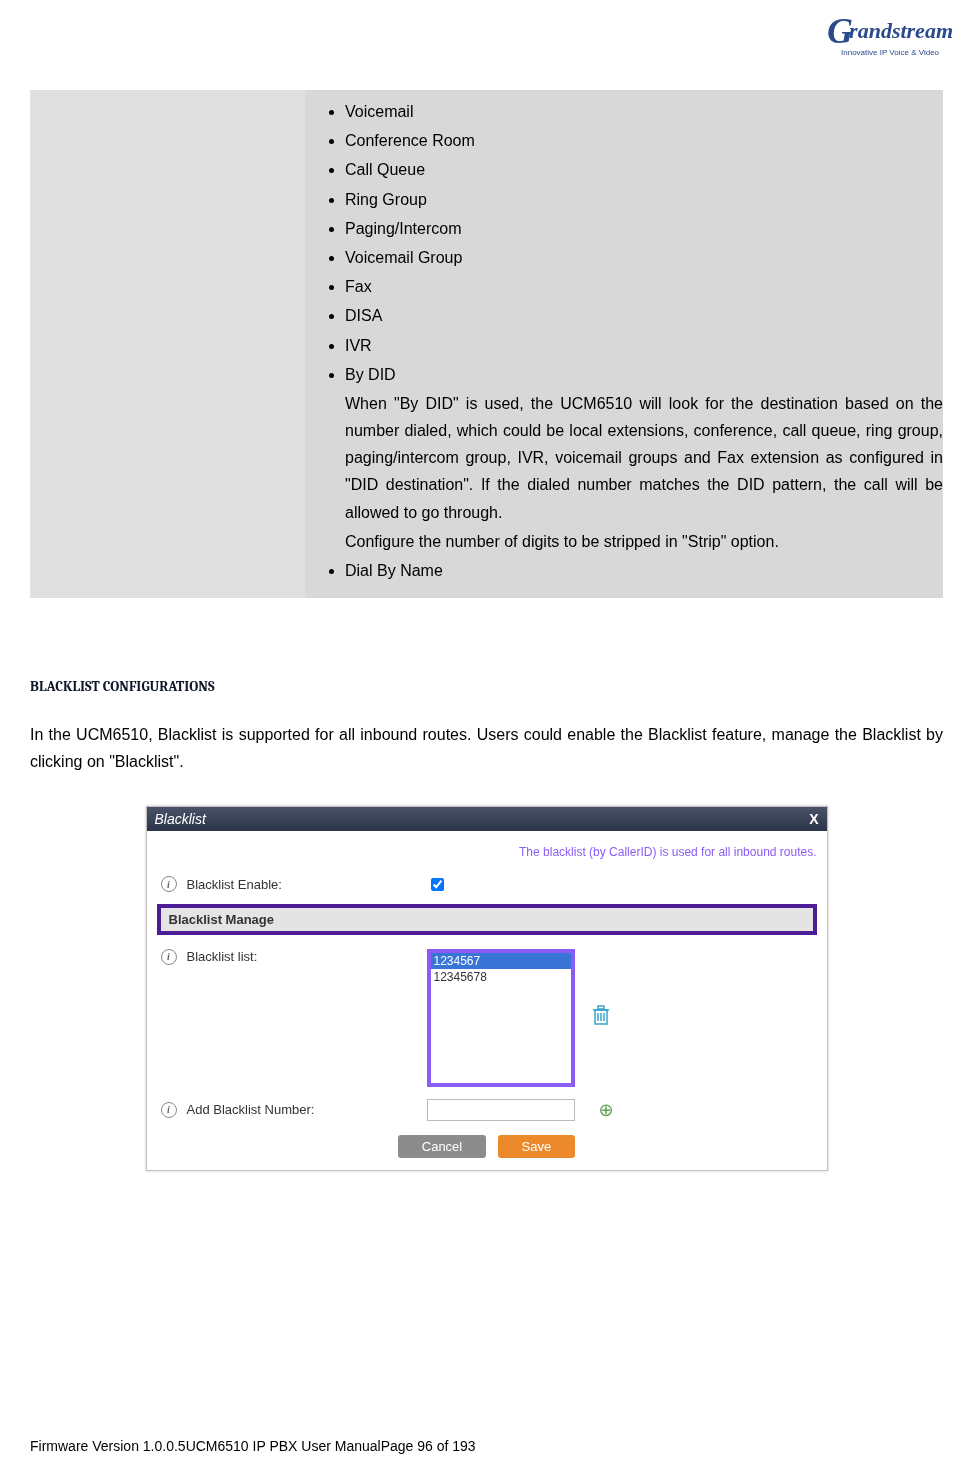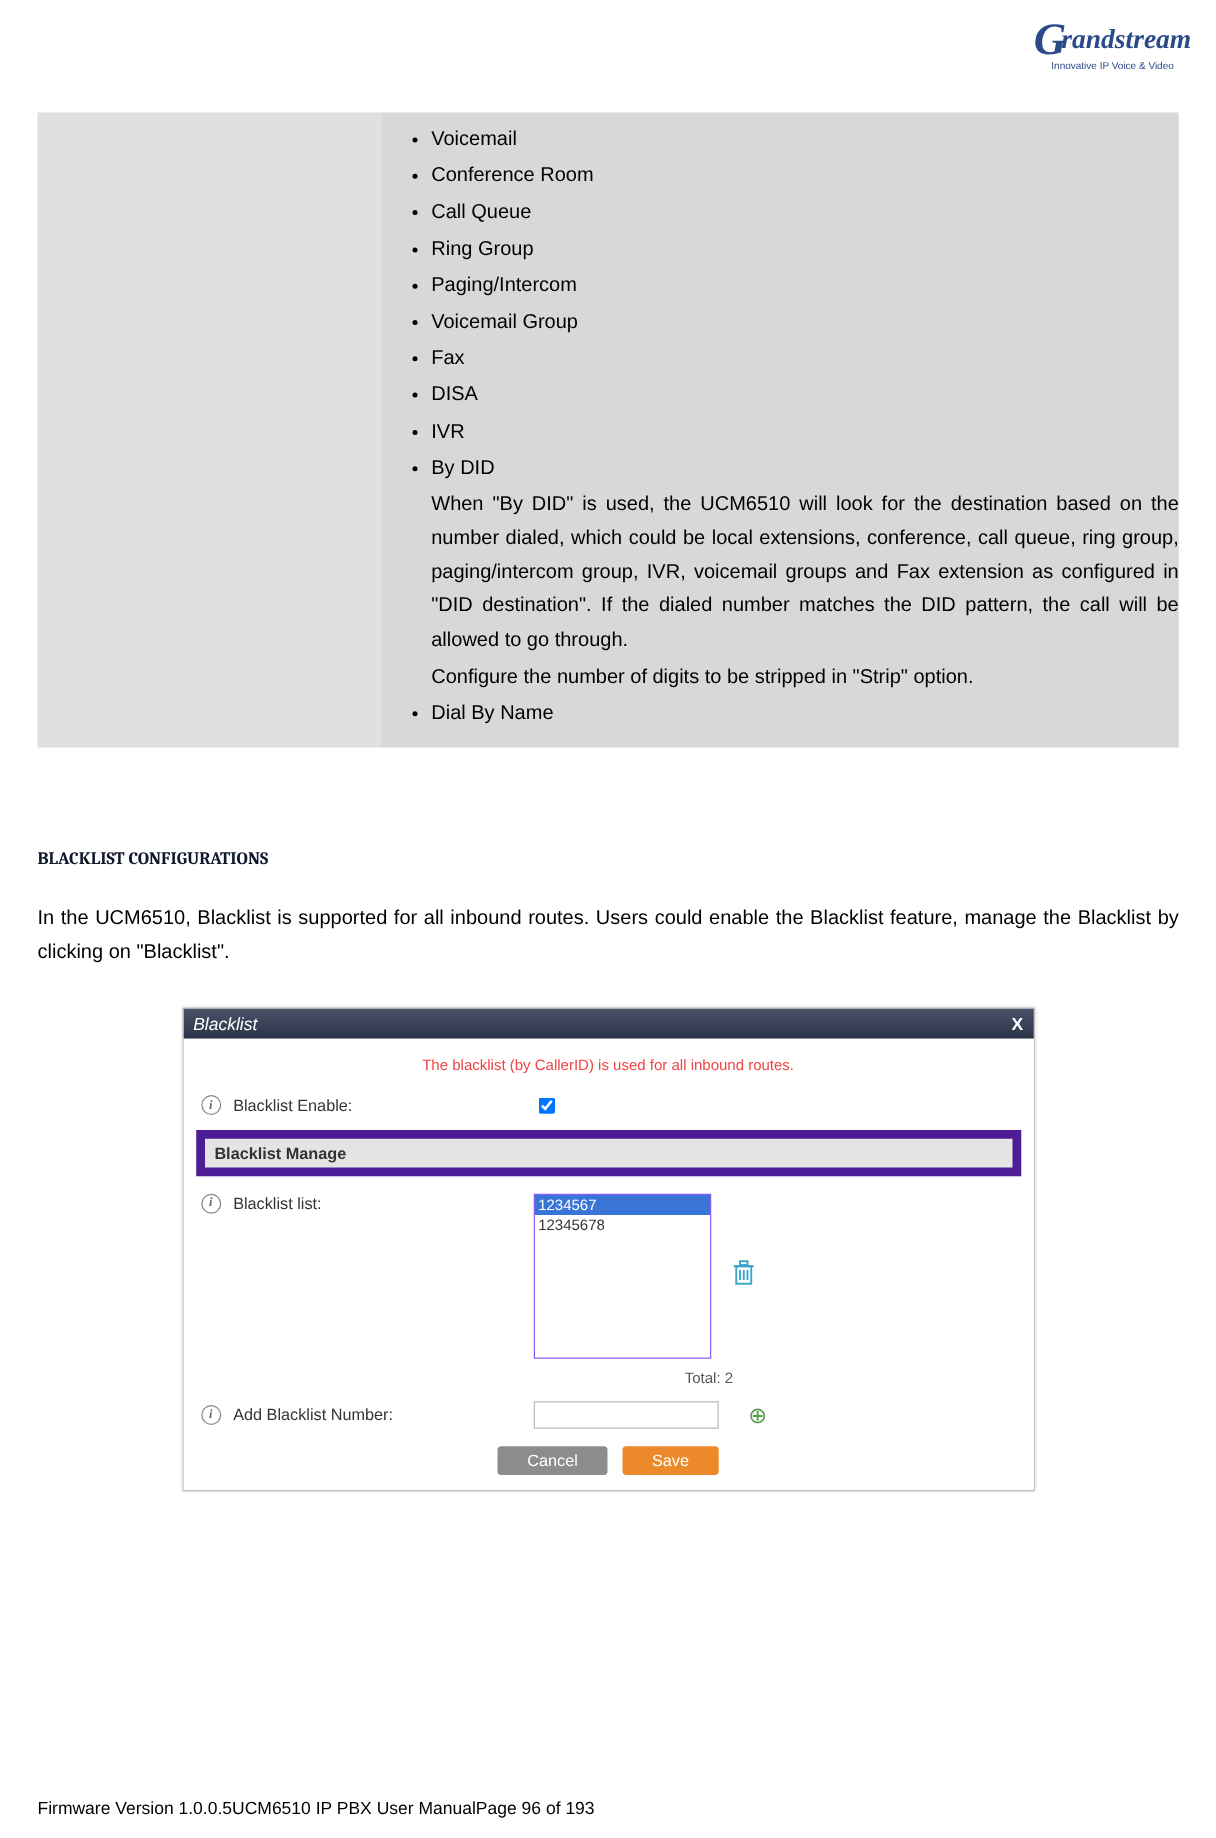--- a/index.html
+++ b/index.html
@@ -107,22 +107,22 @@
     font-size: 14px;
     cursor: pointer;
   }
   .dialog-body {
     background: #fff;
     padding: 6px 10px 10px 10px;
     font-size: 12px;
     color: #333;
   }
   .dialog-desc {
-    text-align: center;
-    color: #ef4444;
+    text-align: right;
+    color: #8b5cf6;
     padding: 8px 0 10px 0;
     font-size: 12px;
   }
   .row {
     display: flex;
     align-items: center;
     padding: 6px 4px;
   }
   .info-icon {
     width: 14px;
@@ -137,30 +137,30 @@
     color: #666;
     margin-right: 10px;
     font-style: italic;
     font-family: Georgia, serif;
   }
   .row-label { width: 240px; font-size: 13px; }
   .row-control { flex:1; display:flex; align-items:center; }
   input[type=checkbox] { }
   .section-bar {
     background: #e4e4e4;
-    border: 7px solid #4c1d95;
+    border: 4px solid #4c1d95;
     padding: 4px 8px;
     font-weight: bold;
     font-size: 13px;
     margin: 4px 0;
   }
   .listbox {
     width: 140px;
     height: 130px;
-    border: 1px solid #8b5cf6;
+    border: 4px solid #8b5cf6;
     overflow-y: scroll;
     font-size: 12px;
     background:#fff;
   }
   .listbox .opt {
     padding: 1px 3px;
     cursor: pointer;
   }
   .listbox .opt.selected {
     background: #3875d7;
@@ -299,21 +299,20 @@
                     <line x1="7" y1="9" x2="7" y2="17"></line>
                     <line x1="10" y1="9" x2="10" y2="17"></line>
                     <line x1="13" y1="9" x2="13" y2="17"></line>
                     <line x1="2" y1="6" x2="18" y2="6"></line>
                     <rect x="7" y="2" width="6" height="3"></rect>
                   </g>
                 </svg>
             </span>
           </span>
         </div>
-        <div class="total-line">Total: 2</div>
 
         <div class="row">
           <span class="info-icon">i</span>
           <span class="row-label">Add Blacklist Number:</span>
           <span class="row-control">
             <input type="text" class="text-input" style="">
             <span class="plus-icon">⊕</span>
           </span>
         </div>
 

